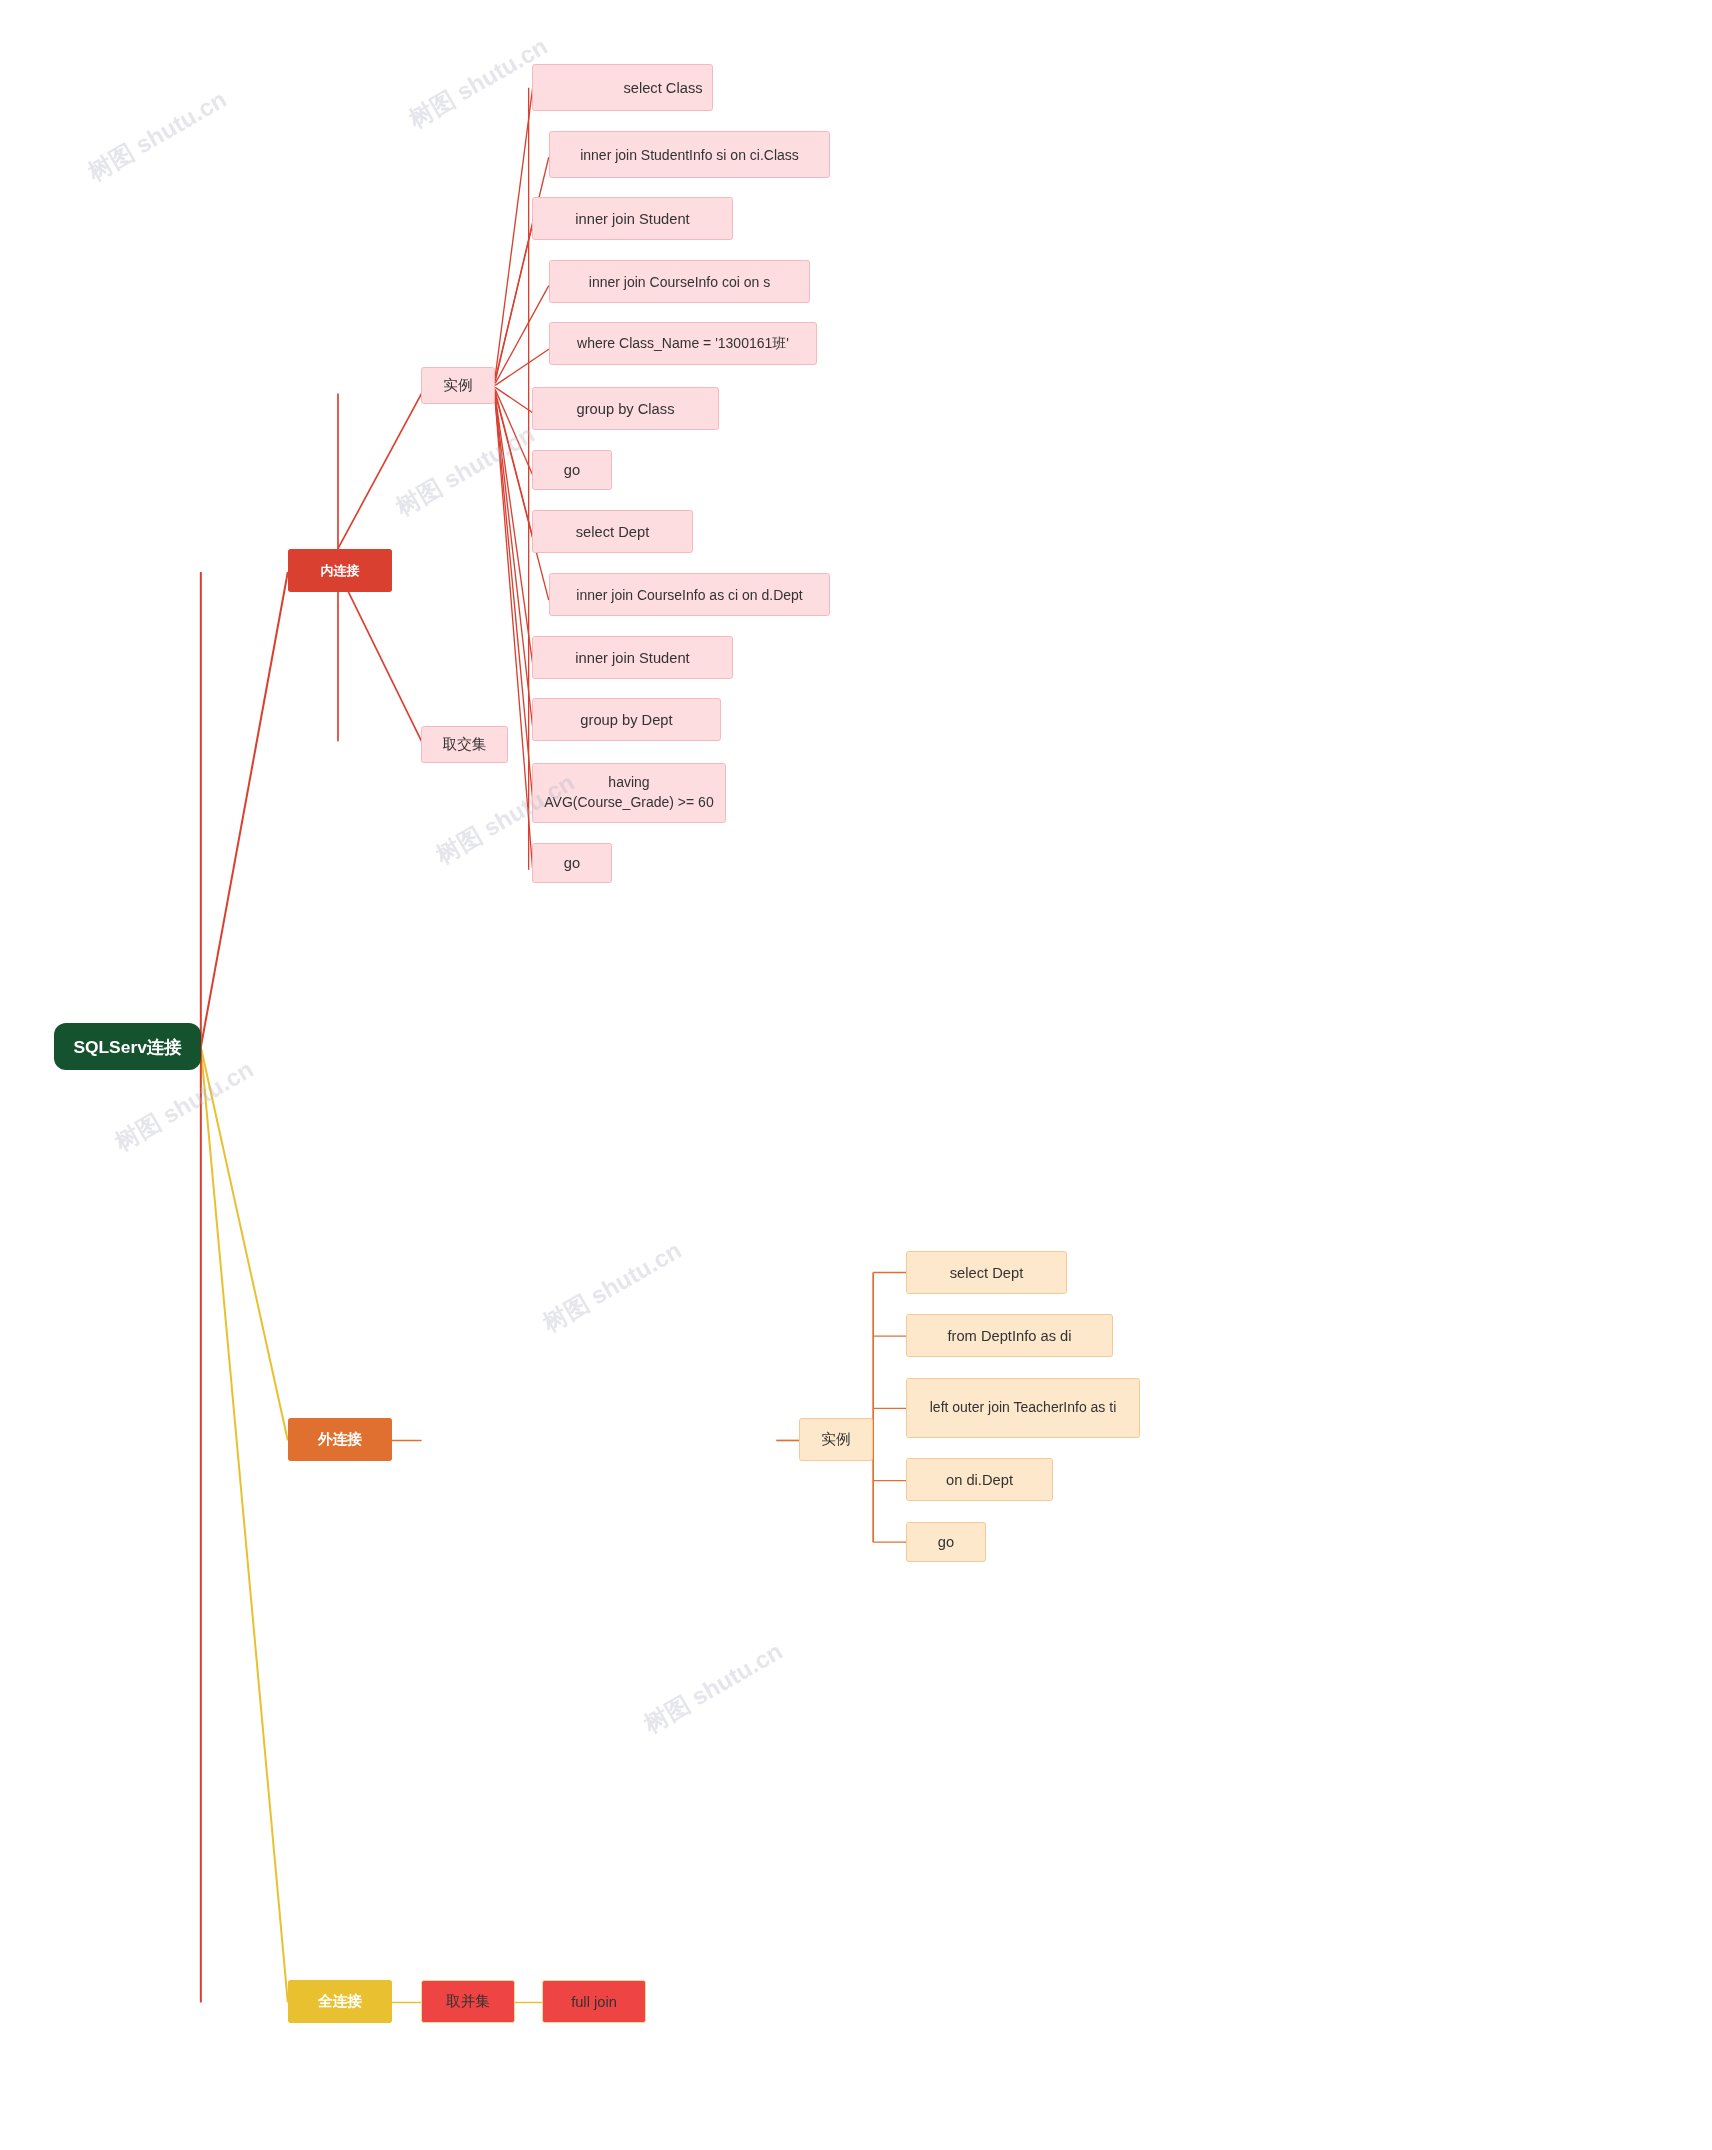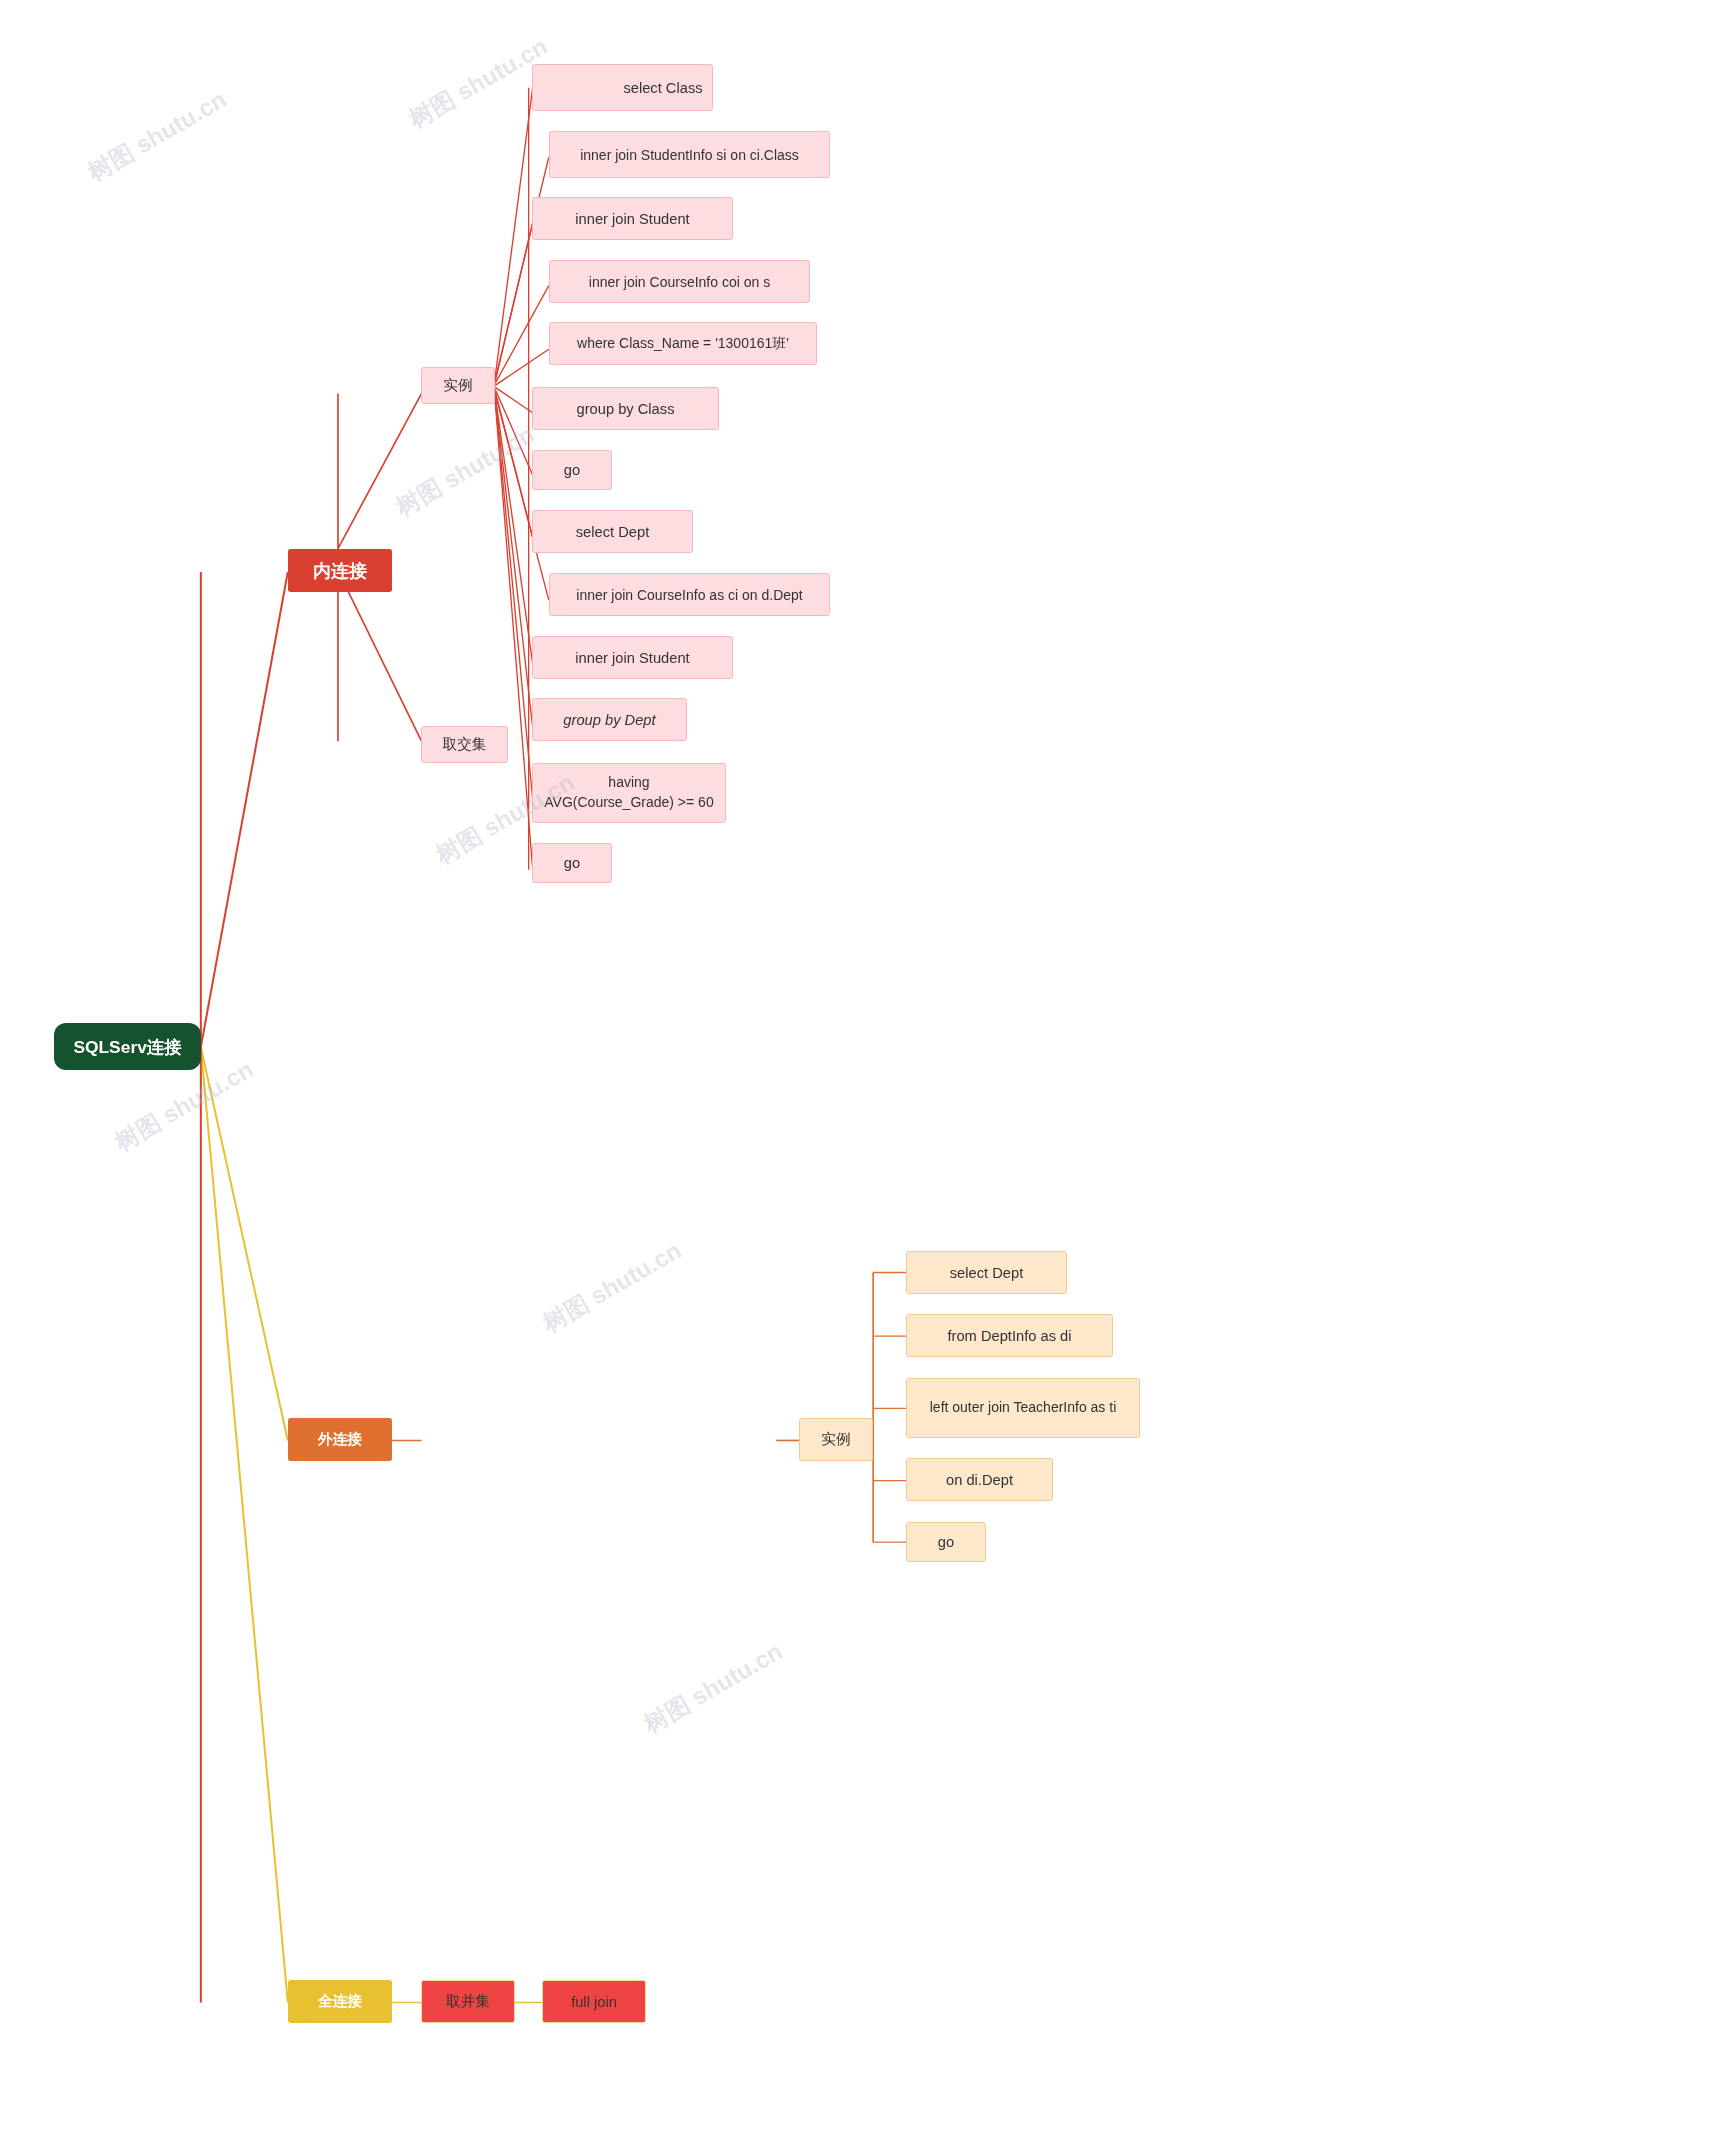--- a/index.html
+++ b/index.html
@@ -176,21 +176,21 @@
   <div class="watermark" style="left:388px;top:455px;">树图 shutu.cn</div>
   <div class="watermark" style="left:428px;top:803px;">树图 shutu.cn</div>
   <div class="watermark" style="left:107px;top:1090px;">树图 shutu.cn</div>
   <div class="watermark" style="left:535px;top:1271px;">树图 shutu.cn</div>
   <div class="watermark" style="left:636px;top:1672px;">树图 shutu.cn</div>
 
   <div class="node node-dark-blue" style="left:54px;top:1023px;width:147px;height:47px;font-size:17.4px;font-weight:bold;">
     <span>SQLServ连接</span>
   </div>
 
-  <div class="node node-red" style="left:288px;top:549px;width:104px;height:43px;font-size:18px;font-weight:bold;">
+  <div class="node node-red" style="left:288px;top:549px;width:104px;height:43px;font-size:13px;font-weight:bold;">
     <span>内连接</span>
   </div>
 
   <div class="node node-pink" style="left:421px;top:367px;width:74px;height:37px;font-size:14.7px;">
     <span>实例</span>
   </div>
 
   <div class="node node-pink" style="left:421px;top:726px;width:87px;height:37px;font-size:14.7px;">
     <span>取交集</span>
   </div>
@@ -228,21 +228,21 @@
   </div>
 
   <div class="node node-pink" style="left:549px;top:573px;width:281px;height:43px;font-size:14px;">
     <span>inner join CourseInfo as ci on d.Dept</span>
   </div>
 
   <div class="node node-pink" style="left:532px;top:636px;width:201px;height:43px;font-size:14.7px;">
     <span>inner join Student</span>
   </div>
 
-  <div class="node node-pink" style="left:532px;top:698px;width:155px;height:43px;font-size:14.7px;font-style:italic;">
+  <div class="node node-pink" style="left:532px;top:698px;width:189px;height:43px;font-size:14.7px;">
     <span>group by Dept</span>
   </div>
 
   <div class="node node-pink" style="left:532px;top:763px;width:194px;height:60px;font-size:14px;line-height:1.4;">
     <span>having AVG(Course_Grade) &gt;= 60</span>
   </div>
 
   <div class="node node-pink" style="left:532px;top:843px;width:80px;height:40px;font-size:14.7px;">
     <span>go</span>
   </div>

